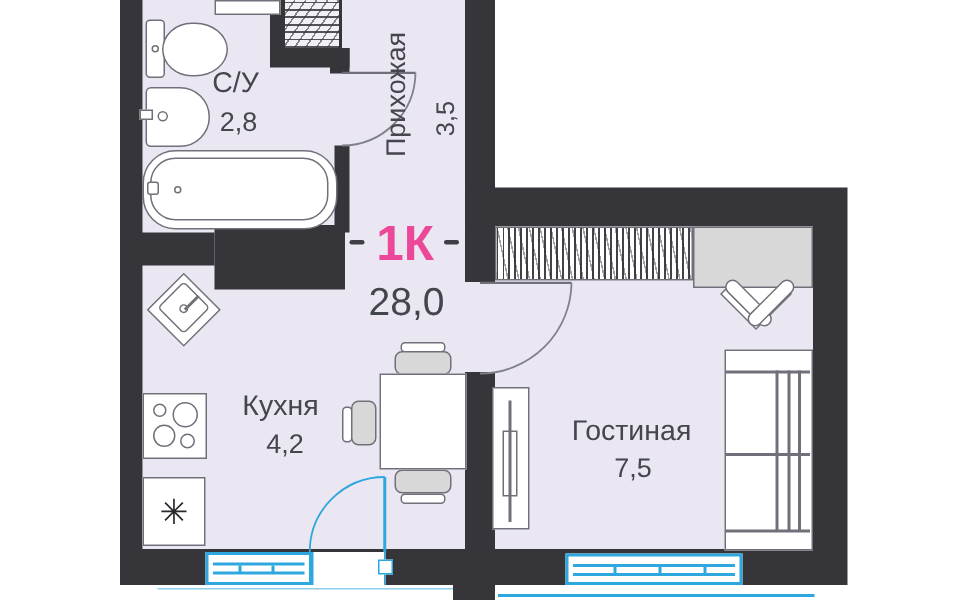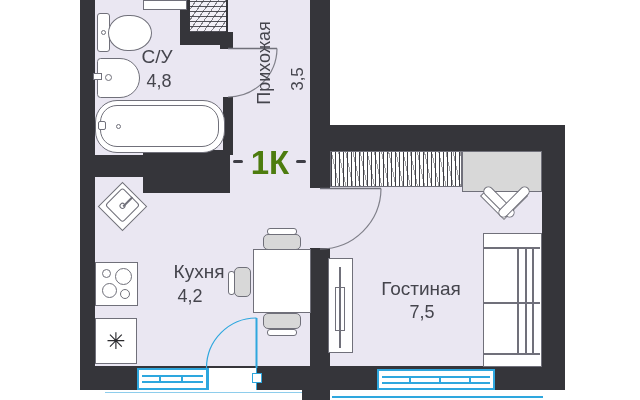--- a/index.html
+++ b/index.html
@@ -126,24 +126,25 @@
   <svg class="abs" width="640" height="400" viewBox="0 0 640 400" style="left:0;top:0;pointer-events:none;">
     <path d="M228 48.5 H277" stroke="#70707a" stroke-width="1.5" fill="none"></path>
     <path d="M277 48.5 A49 49 0 0 1 228 97" stroke="#80808a" stroke-width="1.2" fill="none"></path>
     <path d="M320 188.5 H381" stroke="#70707a" stroke-width="1.5" fill="none"></path>
     <path d="M381 188.5 A61 61 0 0 1 320 249" stroke="#80808a" stroke-width="1.2" fill="none"></path>
     <path d="M256.5 318 V368" stroke="#2ea7de" stroke-width="2" fill="none"></path>
     <path d="M256.5 318 A50 50 0 0 0 206.5 368" stroke="#2ea7de" stroke-width="1.2" fill="none"></path>
   </svg>
 
   <div class="lbl" style="left:157px;top:56px;font-size:19px;">С/У</div>
-  <div class="lbl" style="left:159px;top:81px;font-size:18px;">4,8</div>
+  <div class="lbl" style="left:159px;top:81px;font-size:18px;">2,8</div>
   <div class="lbl vlbl" style="left:264px;top:63px;font-size:18px;">Прихожая</div>
   <div class="lbl vlbl" style="left:297px;top:79px;font-size:17px;">3,5</div>
-  <div class="lbl" style="left:199px;top:271px;font-size:19px;">Кухня</div>
+  <div class="lbl" style="left:187px;top:271px;font-size:19px;">Кухня</div>
   <div class="lbl" style="left:190px;top:296px;font-size:18px;">4,2</div>
   <div class="lbl" style="left:421px;top:288px;font-size:19px;">Гостиная</div>
   <div class="lbl" style="left:422px;top:312px;font-size:18px;">7,5</div>
-  <div class="lbl" style="left:270px;top:162px;font-size:33px;font-weight:bold;color:#4d7c0f;">1К</div>
+  <div class="lbl" style="left:270px;top:162px;font-size:33px;font-weight:bold;color:#ec4899;">1К</div>
   <div class="abs dash" style="left:233px;top:160px;width:10px;height:3px;"></div>
   <div class="abs dash" style="left:296px;top:160px;width:10px;height:3px;"></div>
+  <div class="lbl" style="left:271px;top:201px;font-size:26px;">28,0</div>
 
 </div>
 
 </body></html>

